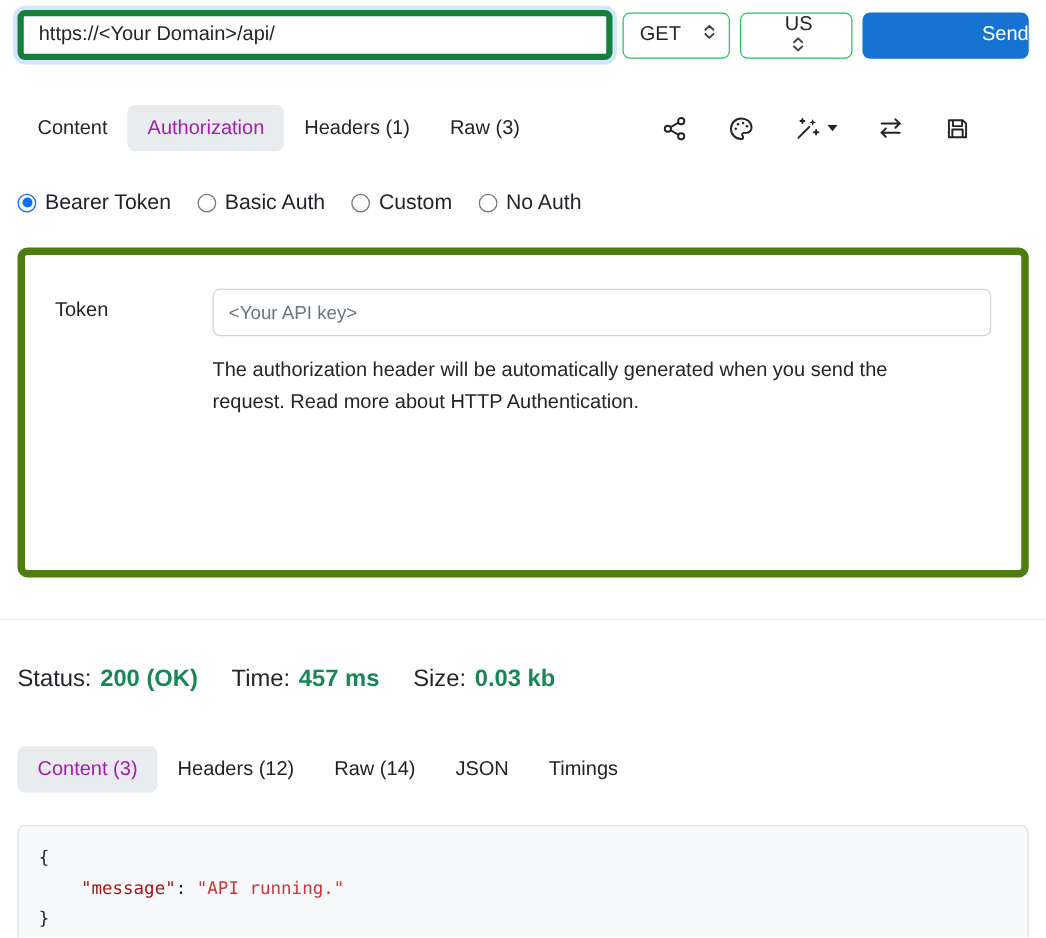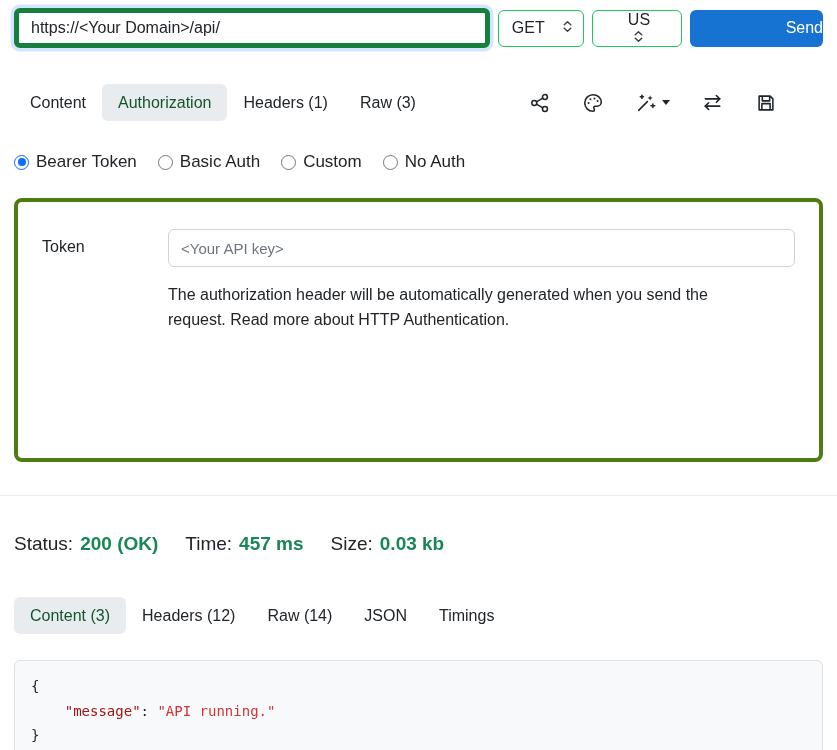--- a/index.html
+++ b/index.html
@@ -18,40 +18,40 @@
   .select.method { width: 88px; }
   .select.region { width: 92px; flex-direction: column; }
   .send-btn { width: 137px; height: 37px; background: #1673d2; color: #fff; border: none;
     border-radius: 6px; font: 16px "Liberation Sans", sans-serif; cursor: pointer; text-align: right; }
 
   
   .tabs-row { display: flex; justify-content: space-between; align-items: center; margin-top: 36px; }
   .tabs { display: flex; }
   .tab { padding: 0 16px; height: 37px; line-height: 37px; font-size: 16px; color: #212529;
     border-radius: 6px; cursor: pointer; white-space: nowrap; }
-  .tab.active { background: #e9ecef; color: #14532d; }
+  .tab.active { background: #e9ecef; color: #a21caf; }
 
   
   .toolbar { display: flex; align-items: center; gap: 31px; margin-right: 46px; }
   .tool { display: flex; align-items: center; cursor: pointer; }
   .tool svg { display: block; }
   .caret { width: 0; height: 0; border-left: 4.5px solid transparent;
     border-right: 4.5px solid transparent; border-top: 5px solid #212529; margin-left: 5px; }
 
   
   .auth-types { display: flex; align-items: center; gap: 21px; margin-top: 31px; }
   .radio-option { display: flex; align-items: center; gap: 7px; font-size: 17px; cursor: pointer; }
   .radio { width: 15px; height: 15px; border-radius: 50%; border: 1.5px solid #73787e;
     background: #fff; position: relative; flex: none; }
   .radio.checked { border-color: #0d6efd; }
   .radio.checked::after { content: ""; position: absolute; inset: 2.5px; border-radius: 50%;
     background: #0d6efd; }
 
   
-  .auth-panel { margin-top: 26px; border: 4px solid #4d7c0f; border-radius: 8px;
+  .auth-panel { margin-top: 26px; border: 6px solid #4d7c0f; border-radius: 8px;
     min-height: 264px; padding: 27px 24px; display: flex; }
   .token-label { width: 126px; font-size: 16px; padding-top: 9px; }
   .token-col { flex: 1; }
   .token-input { width: 100%; height: 38px; border: 1px solid #ced4da; border-radius: 6px;
     padding: 0 12px; font: 15px "Liberation Sans", sans-serif; color: #8b5cf6; outline: none; }
   .token-input::placeholder { color: #6c757d; }
   .help { margin-top: 15px; font-size: 16px; line-height: 25px; max-width: 586px; color: #212529; }
 
   .divider { border: none; border-top: 1px solid #e9ecef; margin: 33px -14px 0; }
 

